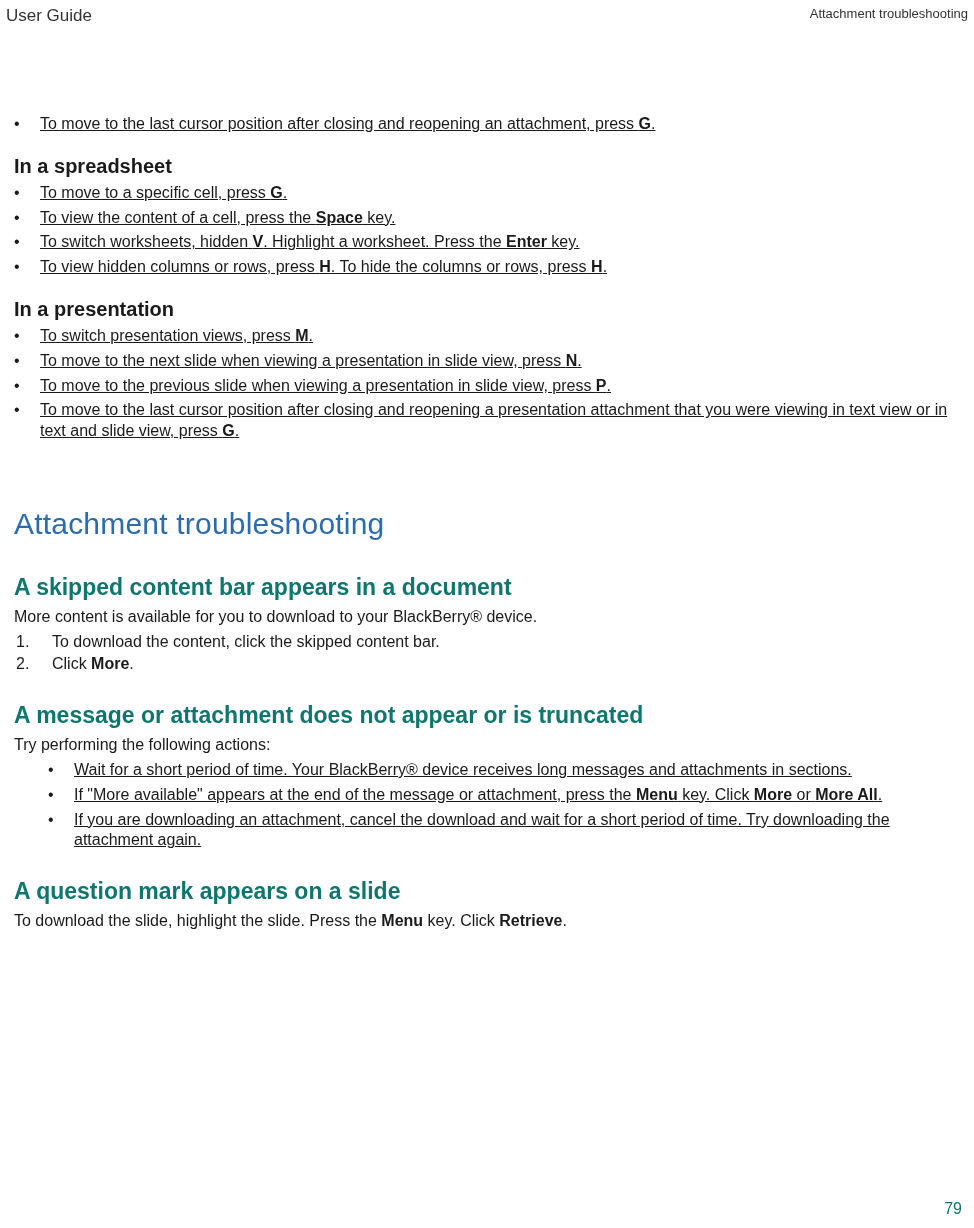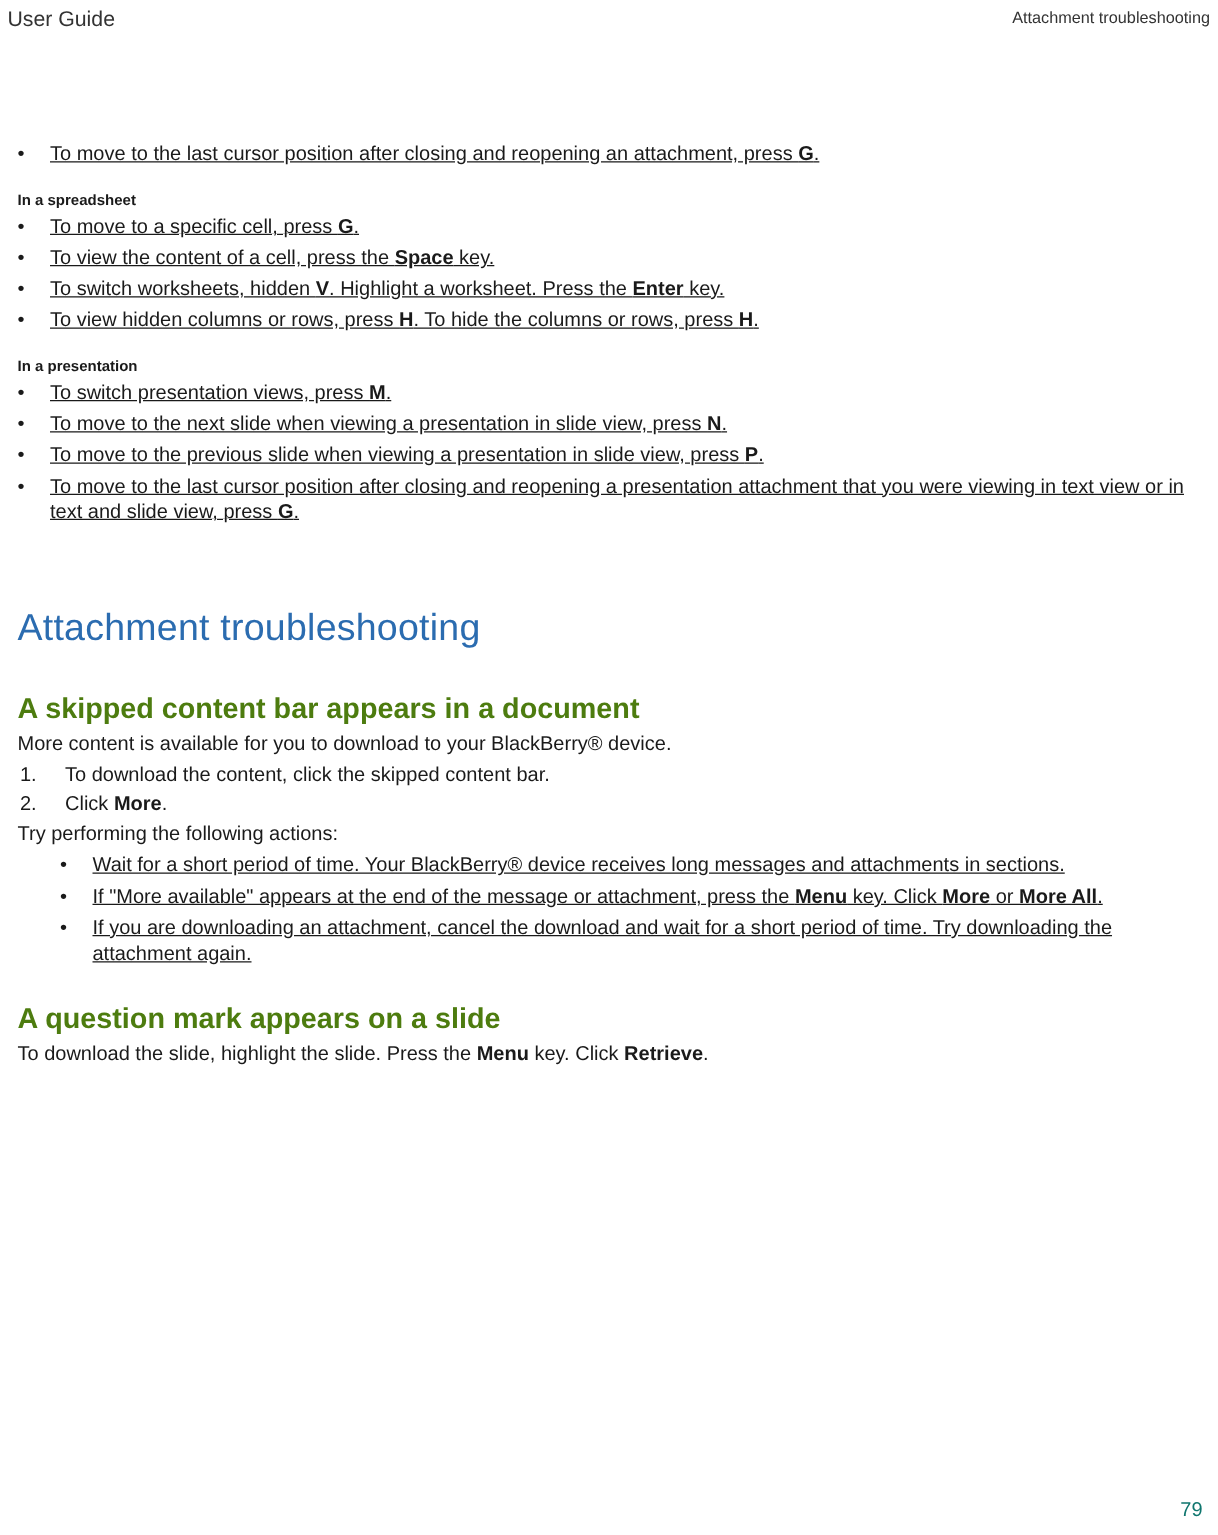--- a/index.html
+++ b/index.html
@@ -70,31 +70,31 @@
     line-height: 1.3;
     padding-left: 2px;
   }
   .num-text {
     flex: 1 1 auto;
   }
   .subhead {
     font-weight: 700;
     margin-top: 18px;
     margin-bottom: 2px;
-    font-size: 12px;
+    font-size: 20px;
   }
   h1.section {
     color: #2b6cb0;
     font-weight: 400;
     font-size: 30px;
     margin: 62px 0 30px 0;
     letter-spacing: 0.2px;
   }
   h2.topic {
-    color: #4d7c0f;
+    color: #0f766e;
     font-weight: 700;
     font-size: 23px;
     margin: 26px 0 4px 0;
   }
   .para {
     margin: 4px 0;
   }
   .footer-page {
     position: absolute;
     bottom: 10px;
@@ -187,20 +187,21 @@
       <div class="num-mark">1.</div>
       <div class="num-text">To download the content, click the skipped content bar.</div>
     </div>
     <div class="num-row">
       <div class="num-mark">2.</div>
       <div class="num-text">
         <span>Click </span><span class="b">More</span><span>.</span>
       </div>
     </div>
 
+    <h2 class="topic">A message or attachment does not appear or is truncated</h2>
     <div class="para">Try performing the following actions:</div>
 
     <div class="nested-bullets">
       <div class="bullet-row">
         <div class="bullet-mark">•</div>
         <div class="bullet-text">Wait for a short period of time. Your BlackBerry® device receives long messages and attachments in sections.</div>
       </div>
       <div class="bullet-row">
         <div class="bullet-mark">•</div>
         <div class="bullet-text">

